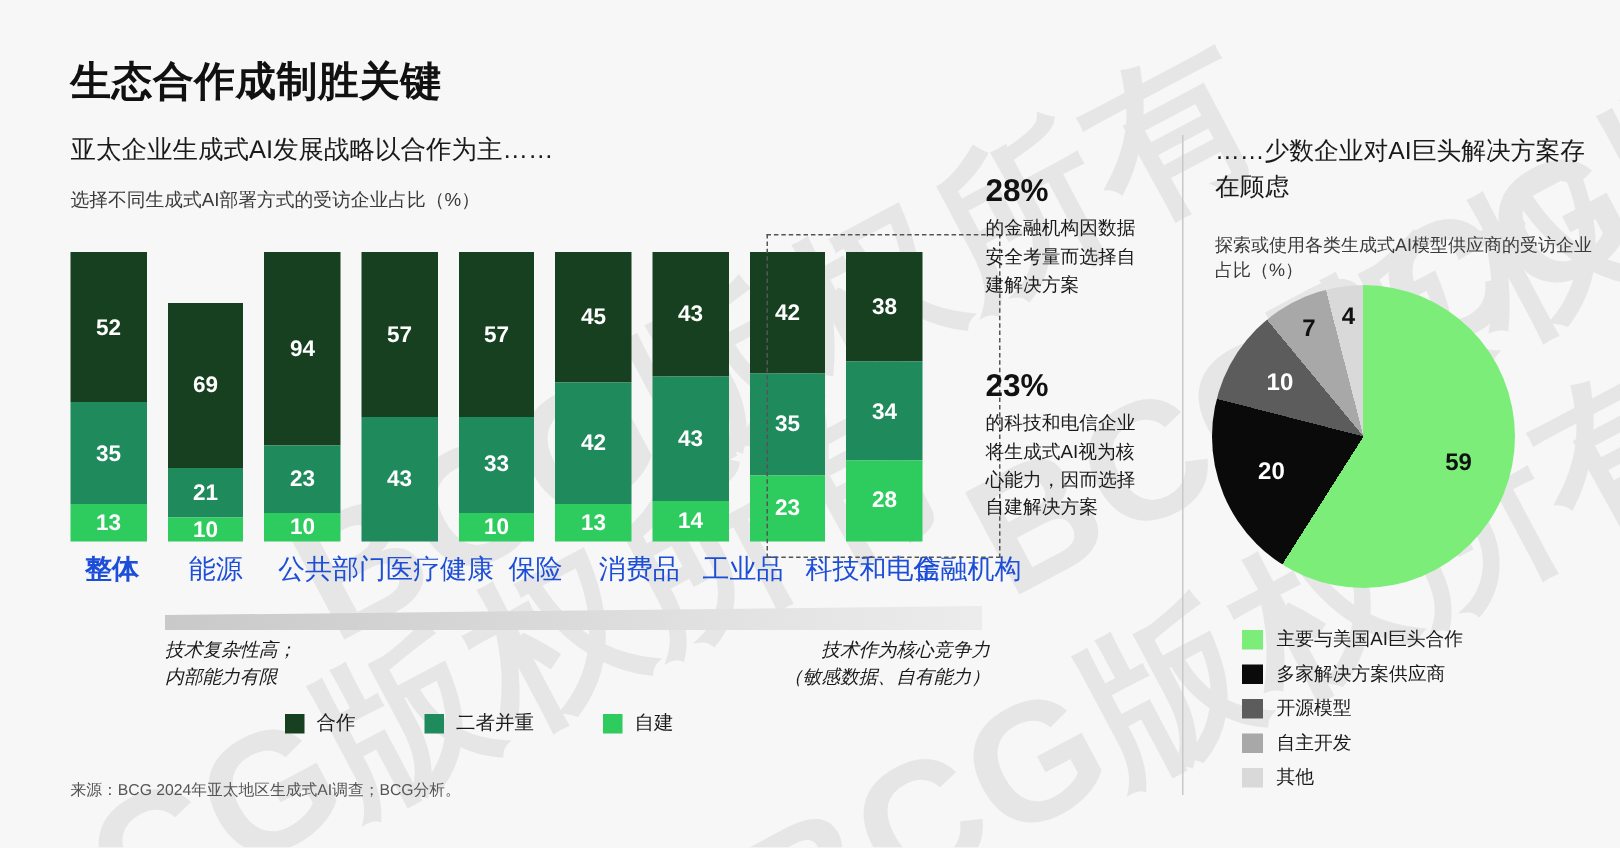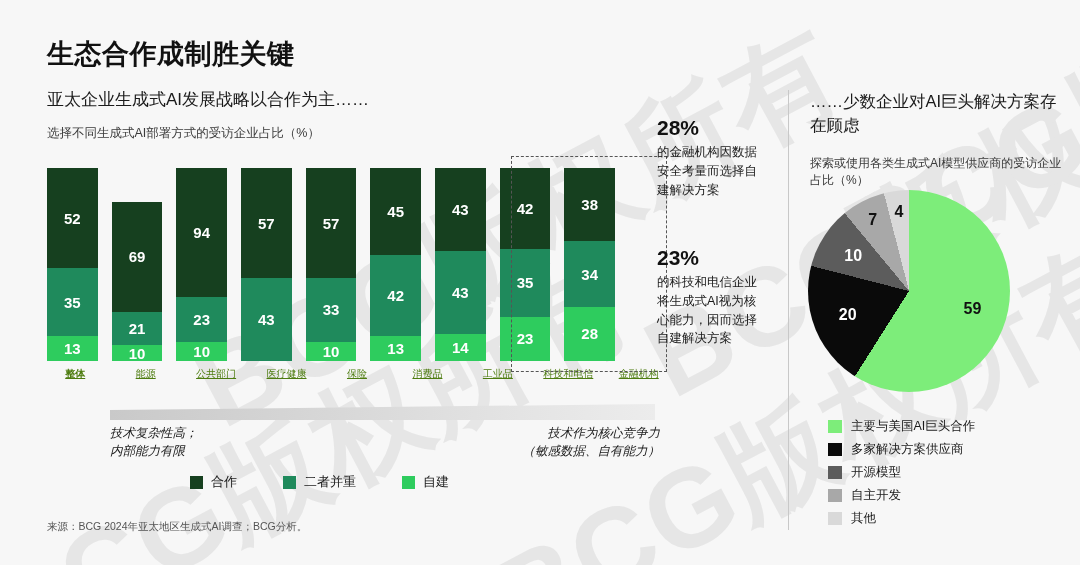--- a/index.html
+++ b/index.html
@@ -79,23 +79,22 @@
   .seg.s1 { background: #1f8a5c; }
   .seg.s2 { background: #2ecc5e; }
 
   .cat-labels {
     position: absolute; left: 47px; top: 367px;
     width: 620px;
     display: flex; gap: 14px;
   }
   .cat {
     width: 58px; text-align: center;
-    font-size: 10px; color: #4d7c0f;
+    font-size: 18px; color: #1d4ed8;
     white-space: nowrap;
-    text-decoration: underline;
   }
   .cat.bold { font-weight: 700; }
 
   
   .dash-box {
     position: absolute;
     left: 511px; top: 156px;
     width: 156px; height: 216px;
     border: 1.4px dashed #555;
     z-index: 3;

